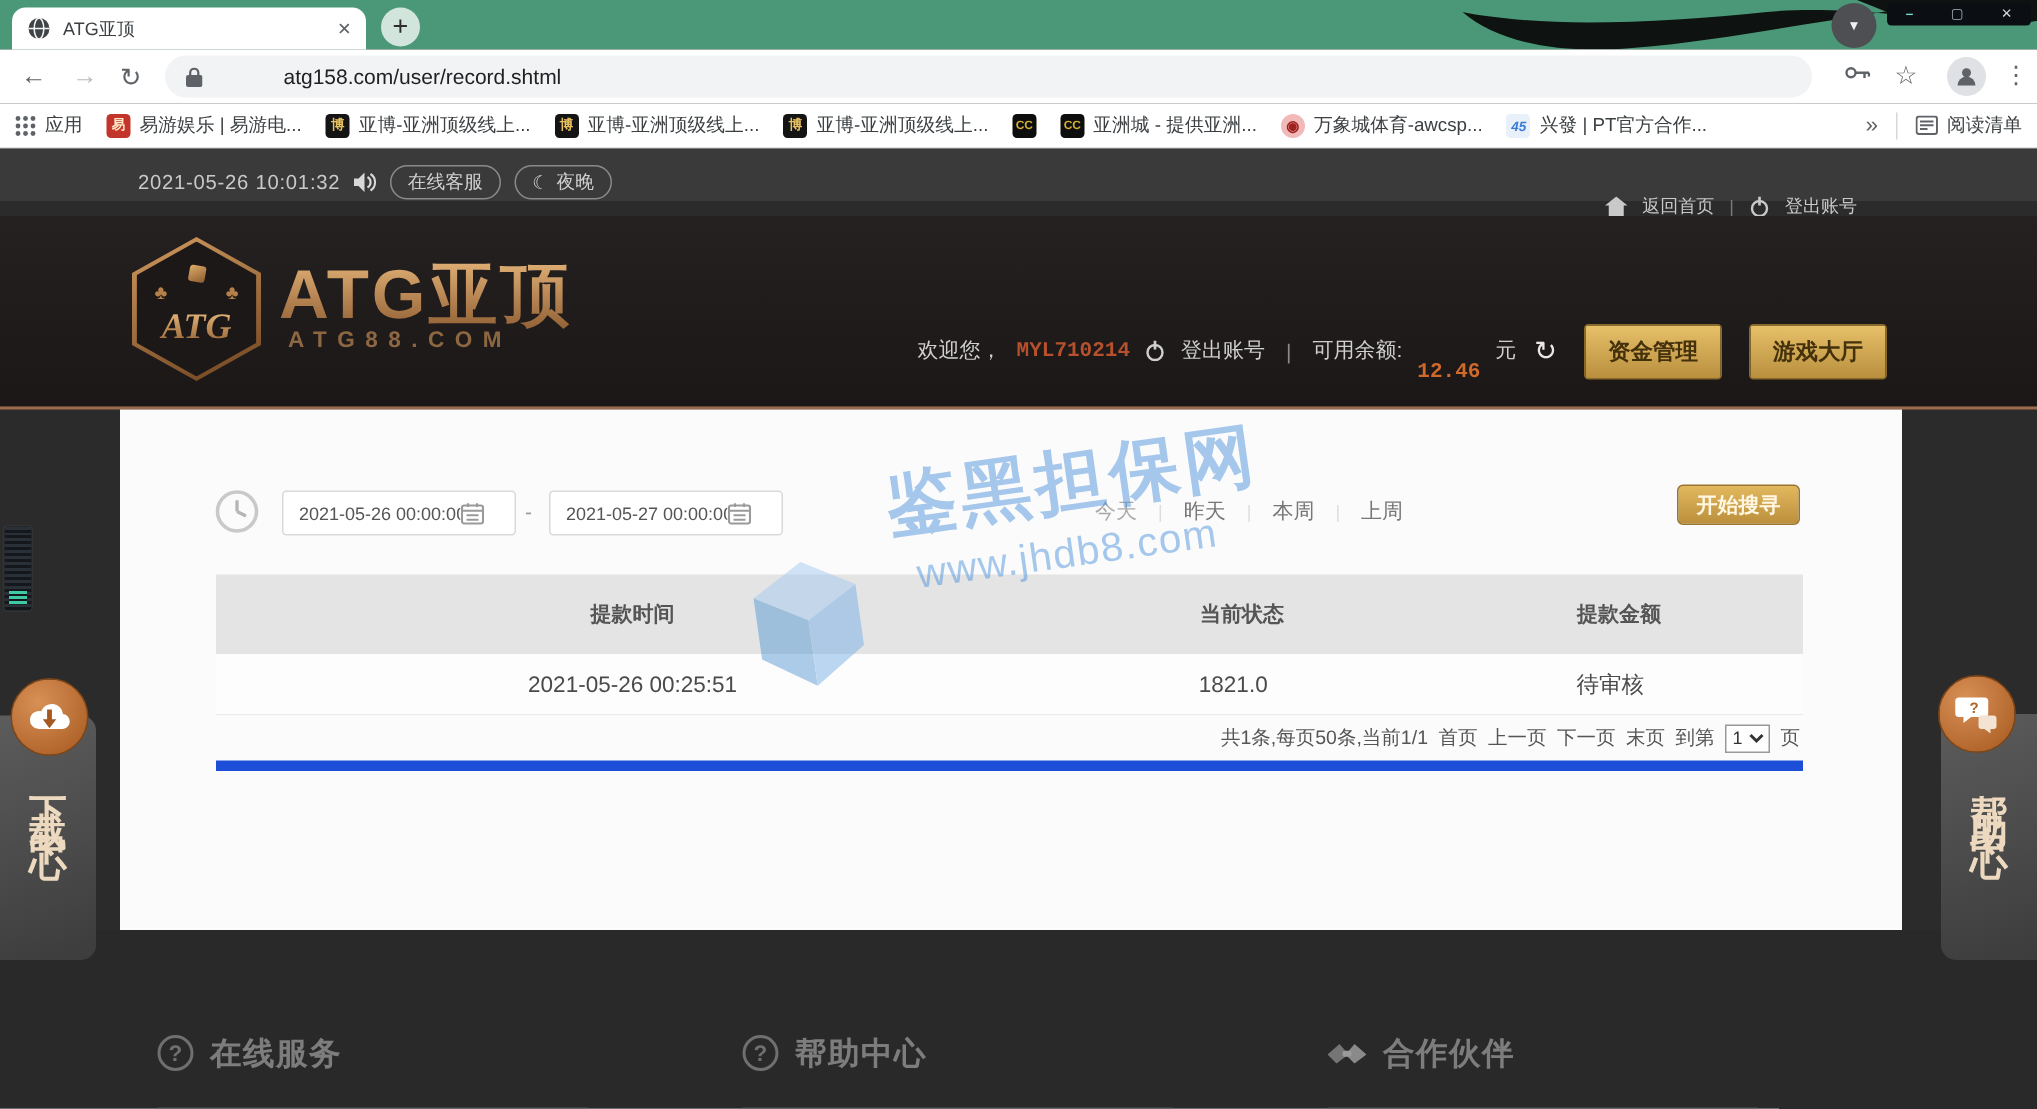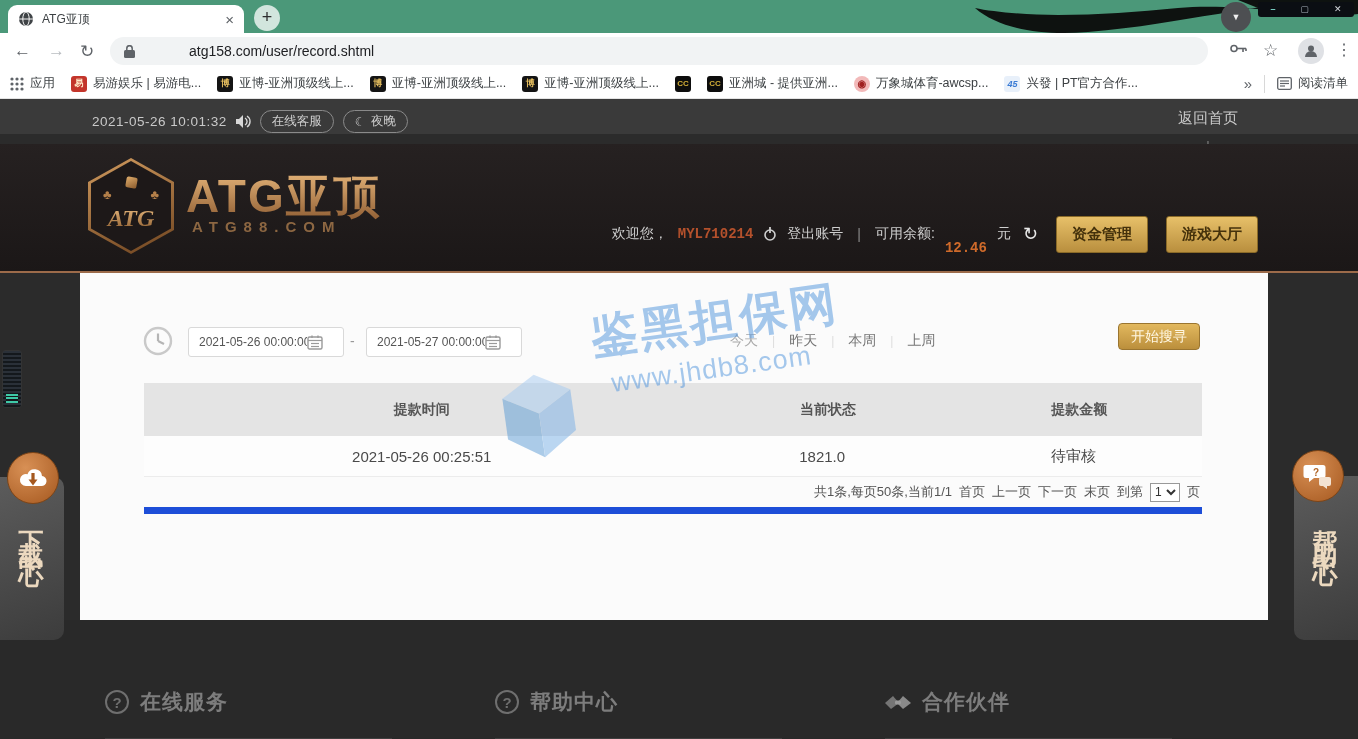--- a/index.html
+++ b/index.html
@@ -46,21 +46,21 @@
   #bm-right { margin-left:auto; display:flex; align-items:center; gap:12px; }
   #bm-overflow { font-size:15px; color:#5f6368; }
   .bm-divider { width:1px; height:18px; background:#d8d8d8; }
   #reading-list { display:flex; align-items:center; gap:6px; font-size:12.5px; color:#3c4043; }
 
   
   #sitebar { position:absolute; top:99px; left:0; width:1358px; height:35px; background:#3a3a3a; color:#c9c9c9; }
   #sitebar-left { position:absolute; left:92px; top:0; height:45px; display:flex; align-items:center; gap:9px; }
   #site-datetime { font-size:13.5px; letter-spacing:.5px; }
   .pill { border:1px solid #8a8a8a; border-radius:12px; padding:2px 11px; font-size:12.5px; color:#cfcfcf; display:flex; align-items:center; gap:5px; }
-  #sitebar-right { position:absolute; right:120px; top:0; height:45px; display:flex; align-items:center; gap:10px; font-size:15px;flex-direction:column; }
+  #sitebar-right { position:absolute; right:120px; top:16px; height:45px; display:flex; align-items:center; gap:10px; font-size:12px; }
   .sb-sep { color:#7a7a7a; }
 
   
   #siteheader { position:absolute; top:144px; left:0; width:1358px; height:129px; background:linear-gradient(180deg,#262121,#1b1717); border-bottom:2px solid #9c6b4a; }
   #hex-outer { position:absolute; left:88px; top:14px; width:86px; height:96px; background:linear-gradient(160deg,#d09a5e,#6e431f); clip-path:polygon(50% 0,100% 25%,100% 75%,50% 100%,0 75%,0 25%); }
   #hex-inner { position:absolute; left:3px; top:3px; width:80px; height:90px; background:#1d1818; clip-path:polygon(50% 0,100% 25%,100% 75%,50% 100%,0 75%,0 25%); }
   #hex-inner::before { content:""; position:absolute; left:35px; top:16px; width:11px; height:11px; background:linear-gradient(145deg,#e0ad6c,#8a5a2c); border-radius:2px; transform:rotate(10deg); }
   .hex-club { position:absolute; color:#b5804a; font-size:13px; }
   .hex-club.l { left:12px; top:26px; }
   .hex-club.r { right:12px; top:26px; }
@@ -79,21 +79,21 @@
   #clock-icon { position:absolute; left:62px; top:52px; }
   .date-input { position:absolute; width:156px; height:30px; border:1px solid #d9d9d9; border-radius:3px; background:#fff; display:flex; align-items:center; }
   .date-input input { border:none; outline:none; width:118px; font-size:12px; color:#555; padding-left:10px; background:transparent; font-family:"Liberation Sans", sans-serif; }
   #date-from-wrap { left:108px; top:54px; }
   #date-to-wrap { left:286px; top:54px; }
   #date-dash { position:absolute; left:270px; top:60px; color:#999; font-size:14px; }
   #quick-links { position:absolute; left:650px; top:59px; display:flex; align-items:center; gap:14px; font-size:14px; }
   .ql { color:#777; }
   .ql.muted { color:#aaa; }
   .ql-sep { color:#ddd; font-size:12px; }
-  #search-btn { position:absolute; left:1038px; top:50px; width:82px; height:27px; background:linear-gradient(180deg,#e2b85e,#bb8f3c); border:1px solid #9a7530; border-radius:4px; color:#fff7e2; font-size:14px; font-weight:normal; text-align:center; line-height:25px; }
+  #search-btn { position:absolute; left:1038px; top:50px; width:82px; height:27px; background:linear-gradient(180deg,#e2b85e,#bb8f3c); border:1px solid #9a7530; border-radius:4px; color:#fff7e2; font-size:14px; font-weight:bold; text-align:center; line-height:25px; }
 
   #rec-table { position:absolute; left:64px; top:110px; width:1058px; }
   .trow { display:flex; align-items:center; }
   .thead { background:#e4e4e4; height:53px;font-weight:bold; }
   .thead .tc { font-size:14px; color:#555; }
   .tbody-row { background:#fdfdfd; height:41px; border-bottom:1px solid #ececec; }
   .tbody-row .tc { font-size:15px; color:#4a4a4a; }
   .tc { text-align:center; }
   .tc1 { width:52.5%; } .tc2 { width:23.2%; } .tc3 { width:24.3%; }
   #pager-row { height:37px; border-bottom:7px solid #1d4ed8; display:flex; align-items:center; justify-content:flex-end; gap:7px; font-size:13px; color:#555; padding-right:2px; background:#fbfbfb; }

